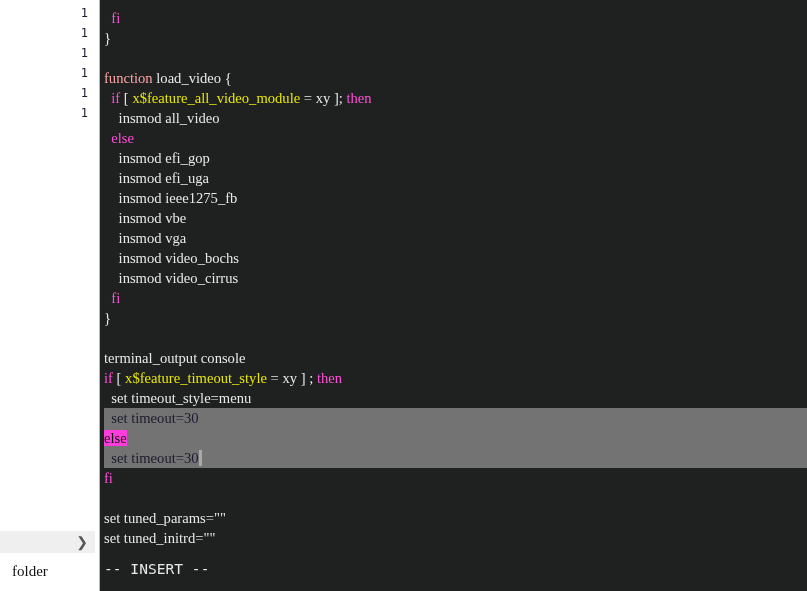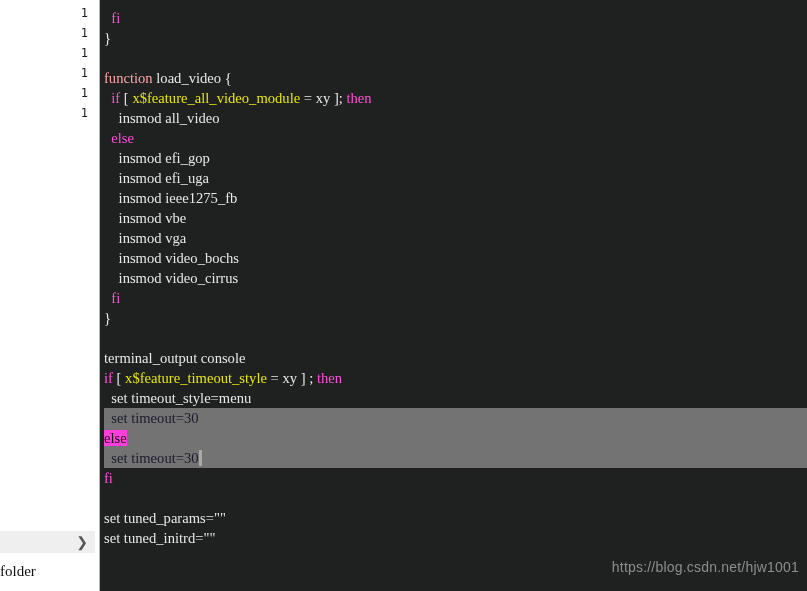--- a/index.html
+++ b/index.html
@@ -41,21 +41,21 @@
     font-family:"DejaVu Sans", sans-serif;
     font-size:14px; font-weight:bold; color:#555;
     line-height:1;
   }
   #sidebar-folder-label {
     position:absolute; left:0; top:563px;
     width:100px;
     font-family:"Liberation Serif", serif;
     font-size:15px;
     color:#111;
-    padding-left:0;
+    padding-left:12px;
   }
   #sidebar-divider {
     position:absolute; right:0; top:0;
     width:1px; height:591px;
     background:#b6b6b6;
   }
 
   
   #editor {
     flex:1 1 auto;
@@ -134,17 +134,17 @@
     </div>
 
     <div id="sidebar-folder-label">folder</div>
 
     <div id="sidebar-divider"></div>
   </div>
 
   <div id="editor">
     <div id="code"><div class="ln">&nbsp;</div><div class="ln"><span class="tok-plain">  </span><span class="tok-kw">fi</span></div><div class="ln"><span class="tok-plain">}</span></div><div class="ln">&nbsp;</div><div class="ln"><span class="tok-fn">function</span><span class="tok-plain"> load_video {</span></div><div class="ln"><span class="tok-plain">  </span><span class="tok-kw">if</span><span class="tok-plain"> [ </span><span class="tok-var">x$feature_all_video_module</span><span class="tok-plain"> = xy ]; </span><span class="tok-kw">then</span></div><div class="ln"><span class="tok-plain">    </span><span class="tok-plain">insmod all_video</span></div><div class="ln"><span class="tok-plain">  </span><span class="tok-kw">else</span></div><div class="ln"><span class="tok-plain">    </span><span class="tok-plain">insmod efi_gop</span></div><div class="ln"><span class="tok-plain">    </span><span class="tok-plain">insmod efi_uga</span></div><div class="ln"><span class="tok-plain">    </span><span class="tok-plain">insmod ieee1275_fb</span></div><div class="ln"><span class="tok-plain">    </span><span class="tok-plain">insmod vbe</span></div><div class="ln"><span class="tok-plain">    </span><span class="tok-plain">insmod vga</span></div><div class="ln"><span class="tok-plain">    </span><span class="tok-plain">insmod video_bochs</span></div><div class="ln"><span class="tok-plain">    </span><span class="tok-plain">insmod video_cirrus</span></div><div class="ln"><span class="tok-plain">  </span><span class="tok-kw">fi</span></div><div class="ln"><span class="tok-plain">}</span></div><div class="ln">&nbsp;</div><div class="ln"><span class="tok-plain">terminal_output console</span></div><div class="ln"><span class="tok-kw">if</span><span class="tok-plain"> [ </span><span class="tok-var">x$feature_timeout_style</span><span class="tok-plain"> = xy ] ; </span><span class="tok-kw">then</span></div><div class="ln"><span class="tok-plain">  </span><span class="tok-plain">set timeout_style=menu</span></div><div class="ln sel"><span class="tok-plain">  </span><span class="tok-plain">set timeout=30</span></div><div class="ln sel"><span class="tok-else-hl">else</span></div><div class="ln sel"><span class="tok-plain">  </span><span class="tok-plain">set timeout=30</span><span class="cursor-blk"> </span></div><div class="ln"><span class="tok-kw">fi</span></div><div class="ln">&nbsp;</div><div class="ln"><span class="tok-plain">set tuned_params=""</span></div><div class="ln"><span class="tok-plain">set tuned_initrd=""</span></div></div>
 
+    <div id="status-line">-- INSERT --</div>
 
-    <div id="watermark">https://blog.csdn.net/hjw1001</div>
   </div>
 
 </div>
 
 </body></html>

